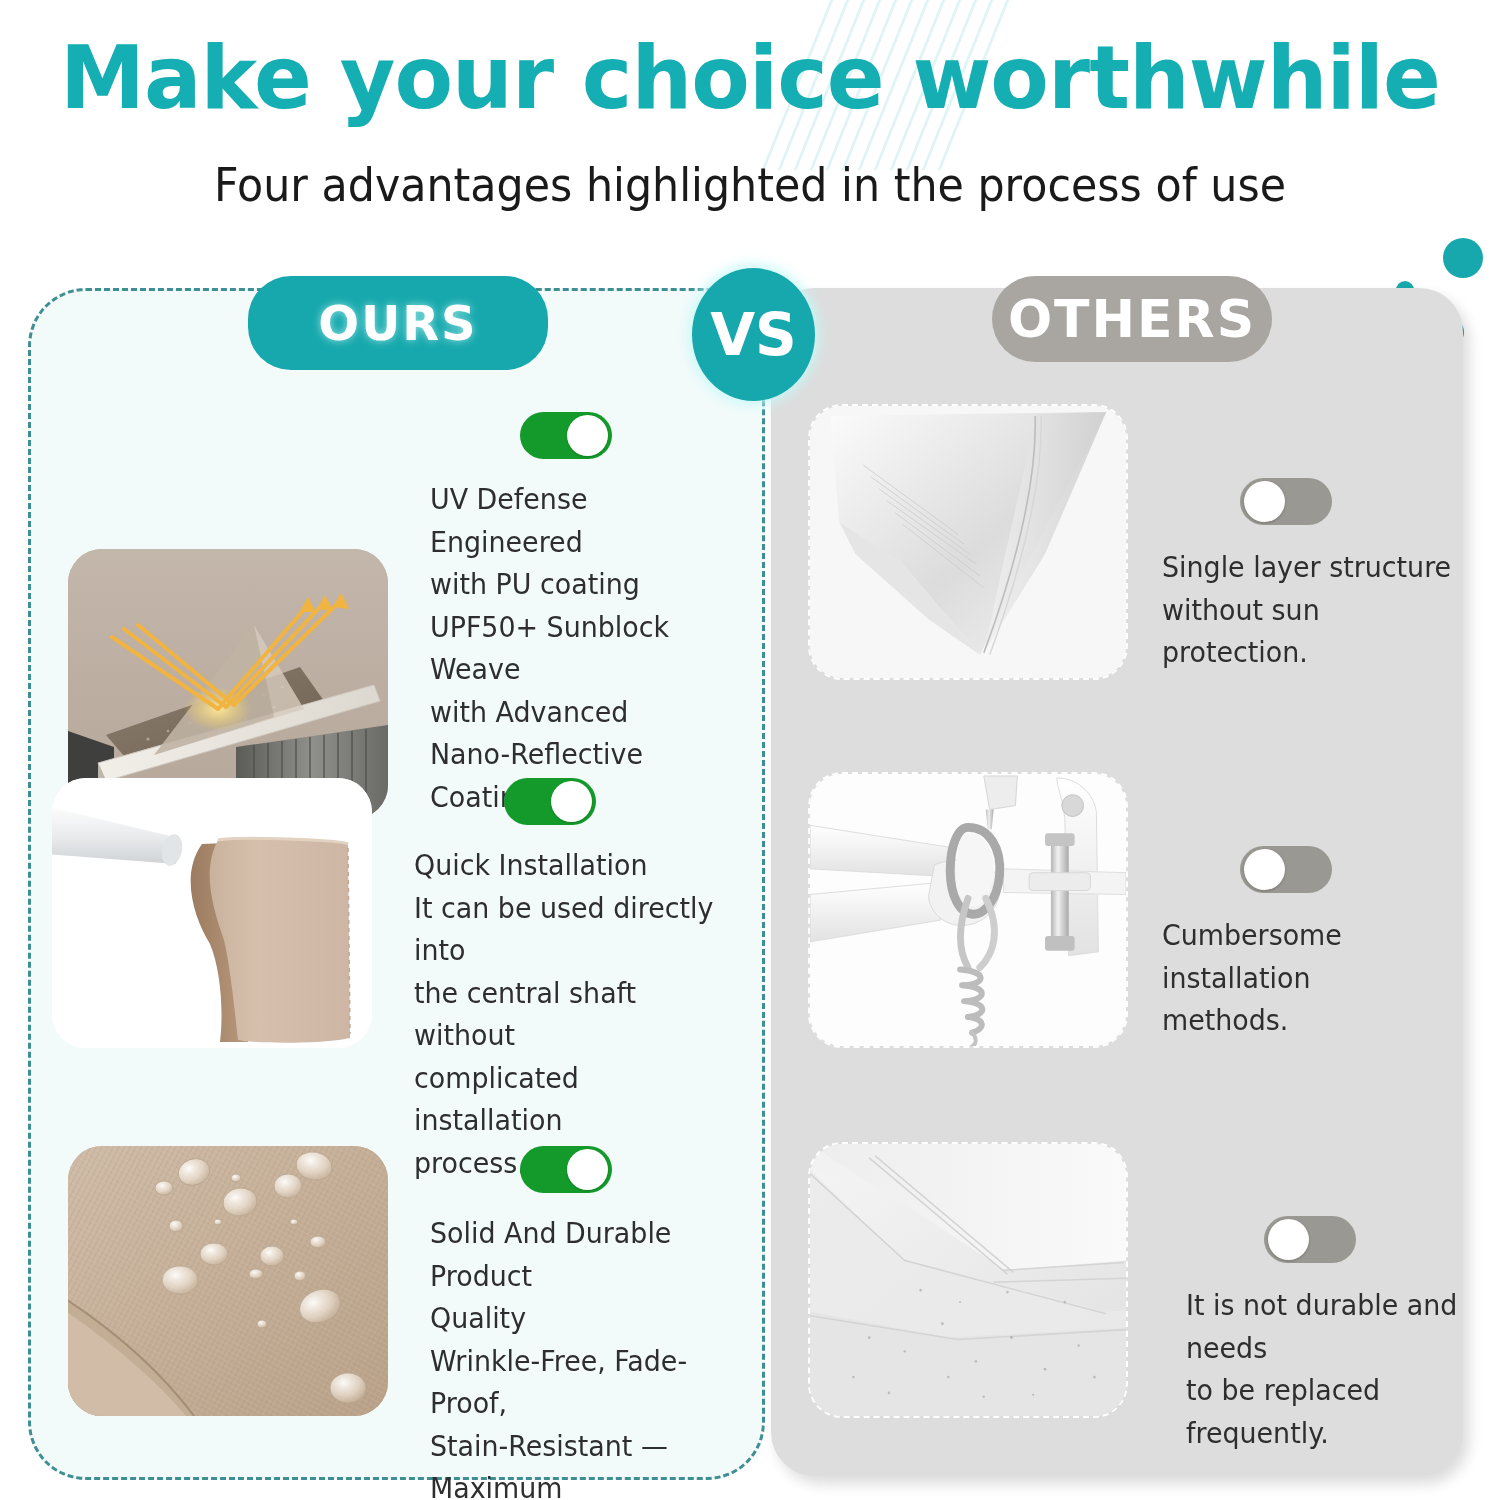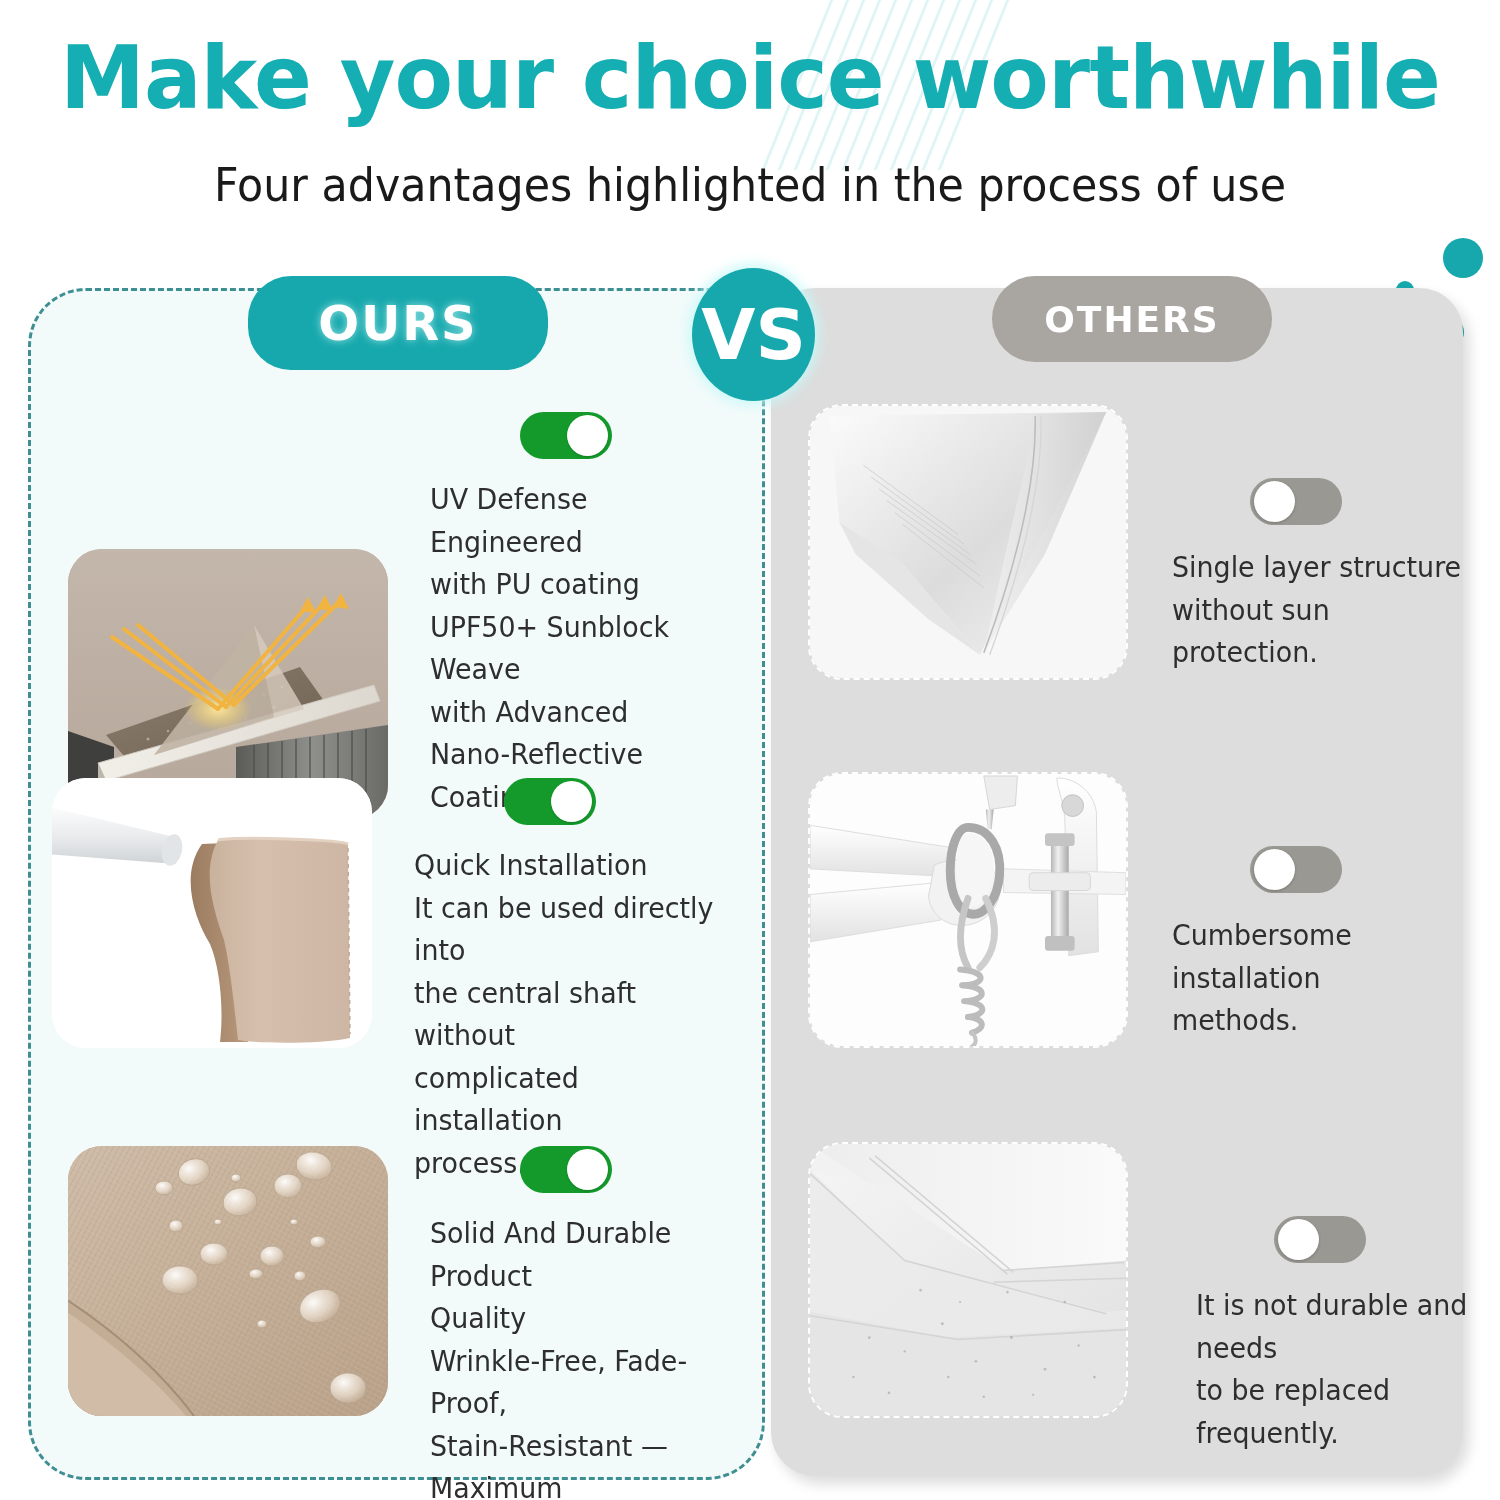--- a/index.html
+++ b/index.html
@@ -123,38 +123,38 @@
     position: absolute;
     left: 992px;
     top: 276px;
     width: 280px;
     height: 86px;
     border-radius: 43px;
     background: #a9a6a1;
     color: #ffffff;
     font-family: "DejaVu Sans", sans-serif;
     font-weight: 700;
-    font-size: 36px;
+    font-size: 52px;
     letter-spacing: 2px;
     display: flex;
     align-items: center;
     justify-content: center;
   }
   #badge-vs {
     position: absolute;
     left: 692px;
     top: 268px;
     width: 123px;
     height: 133px;
     border-radius: 50%;
     background: #17a8ad;
     color: #ffffff;
     font-family: "DejaVu Sans", sans-serif;
     font-weight: 700;
-    font-size: 70px;
+    font-size: 58px;
     display: flex;
     align-items: center;
     justify-content: center;
     box-shadow: 0 0 12px 4px rgba(200,248,248,.9);
     z-index: 5;
   }
 
   
   .row {
     position: absolute;
@@ -208,21 +208,21 @@
   #row-ours-3 { left: 68px; top: 1146px; }
   .ours .thumb { width: 320px; height: 270px; }
   .ours .feature-text-block { margin-left: 36px; width: 330px; }
   .ours .toggle { margin-left: 96px; }
 
   
   #row-others-1 { left: 808px; top: 404px; }
   #row-others-2 { left: 808px; top: 772px; }
   #row-others-3 { left: 808px; top: 1142px; gap: 24px; }
   .others .thumb { width: 320px; height: 276px; }
-  .others .feature-text-block { margin-left: 42px; width: 310px; }
+  .others .feature-text-block { margin-left: 32px; width: 310px; }
   .others .toggle { margin-left: 80px; margin-top: 74px; }
 
   
   .art { position: absolute; inset: 0; }
 
   
   .art-uv { background: #bdb0a4; }
 
   
   .art-install { background: #ffffff; }

